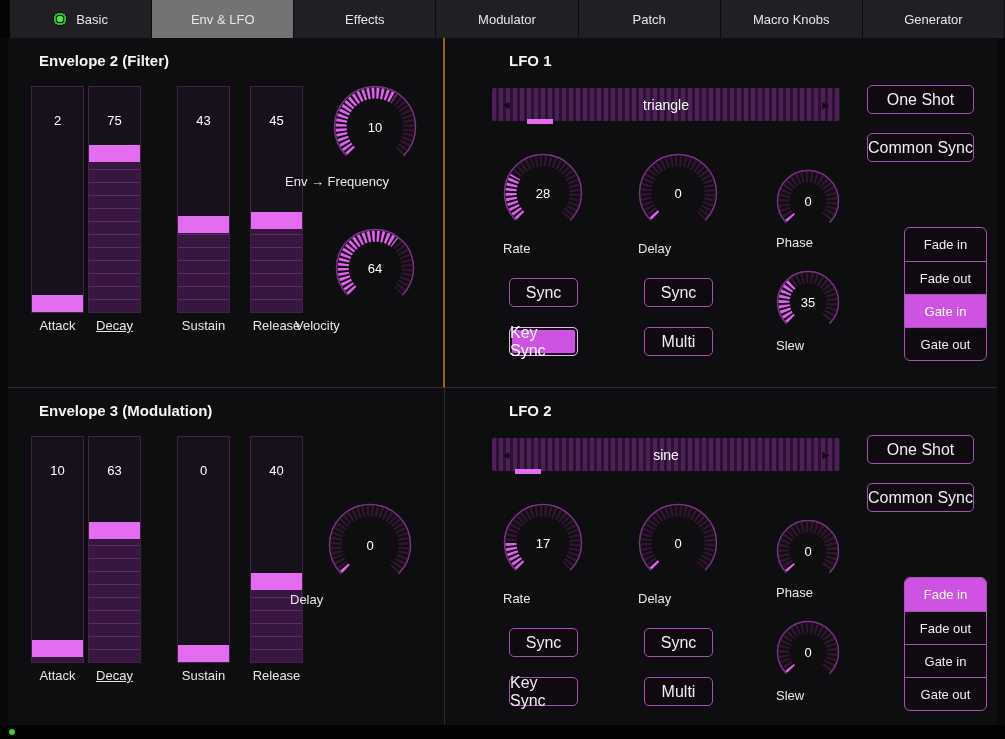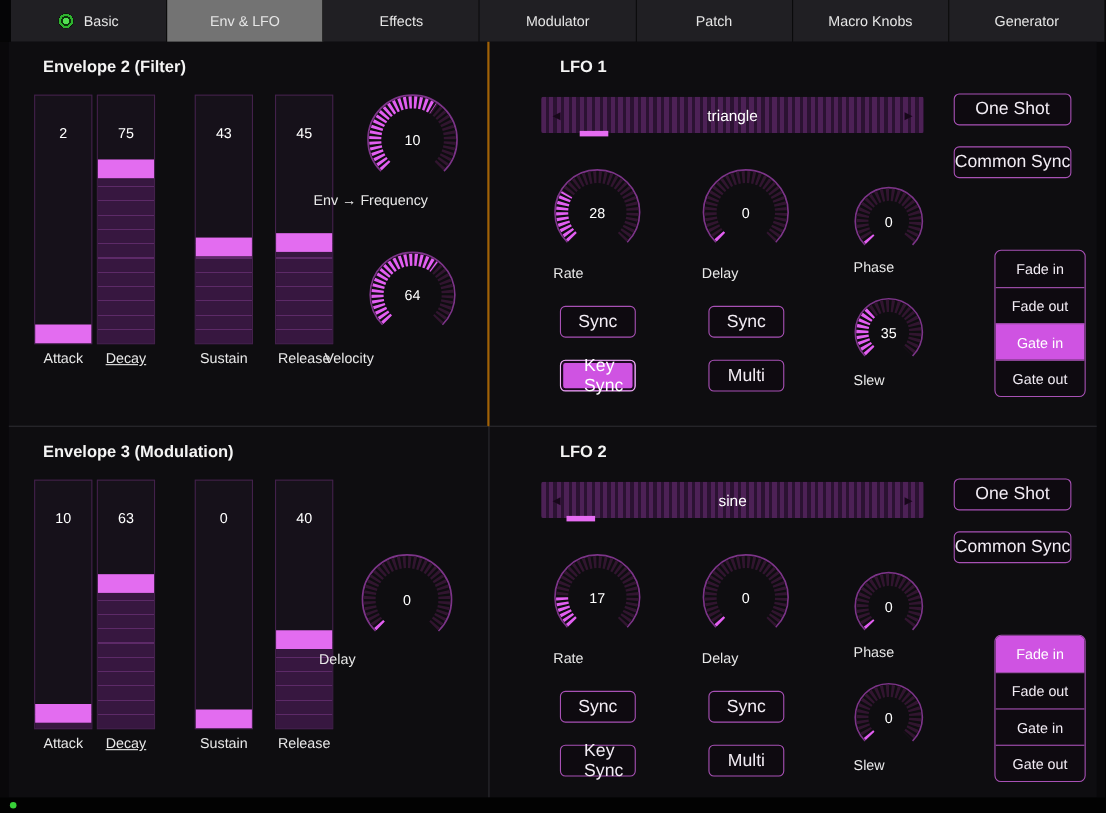--- a/index.html
+++ b/index.html
@@ -72,21 +72,21 @@
   .lfo .knob-rate  { left:58px;  top:115px; width:80px; height:80px; }
   .lfo .knob-delay { left:193px; top:115px; width:80px; height:80px; }
   .lfo .knob-phase { left:331px; top:131px; width:64px; height:64px; }
   .lfo .knob-slew  { left:331px; top:232px; width:64px; height:64px; }
   .lfo .lbl-rate  { left:58px;  width:80px; top:203px; }
   .lfo .lbl-delay { left:193px; width:80px; top:203px; }
   .lfo .lbl-phase { left:331px; width:64px; top:197px; }
   .lfo .lbl-slew  { left:331px; width:64px; top:300px; }
   .lfo .btn-sync1   { left:64px;  top:240px; width:69px; height:29px; }
   .lfo .btn-sync2   { left:199px; top:240px; width:69px; height:29px; }
-  .lfo .btn-keysync { left:64px;  top:289px; width:69px; height:29px;padding-left:21px; }
+  .lfo .btn-keysync { left:64px;  top:289px; width:69px; height:29px; }
   .lfo .btn-multi   { left:199px; top:289px; width:69px; height:29px; }
   .lfo .glist { left:447px; top:189px;margin-left:12px; }
 
   .env .title { left:31px; top:14px; }
 
   
   .bottombar { position:absolute; left:0; right:0; bottom:0; height:14px; background:#020202; }
   .dot { position:absolute; left:9px; top:4px; width:6px; height:6px; border-radius:50%; background:#38d038; }
 </style>
 </head>

